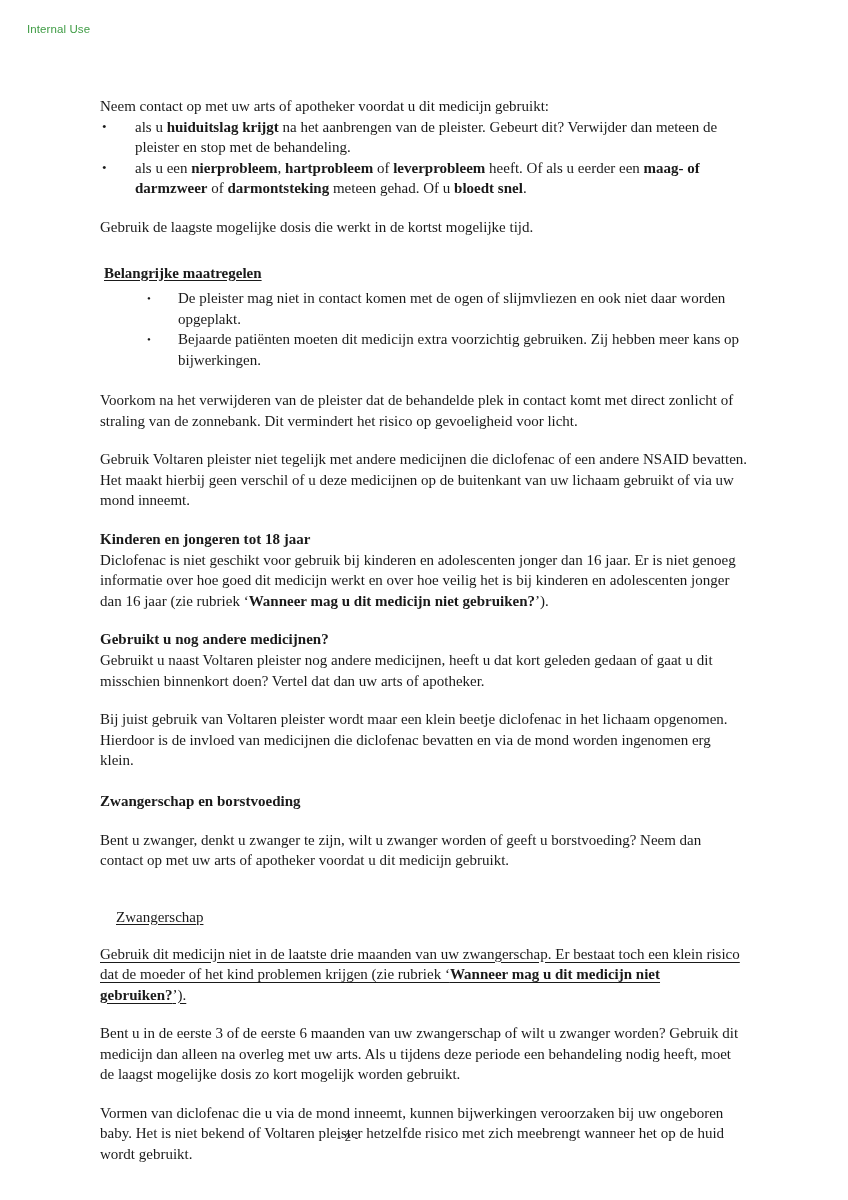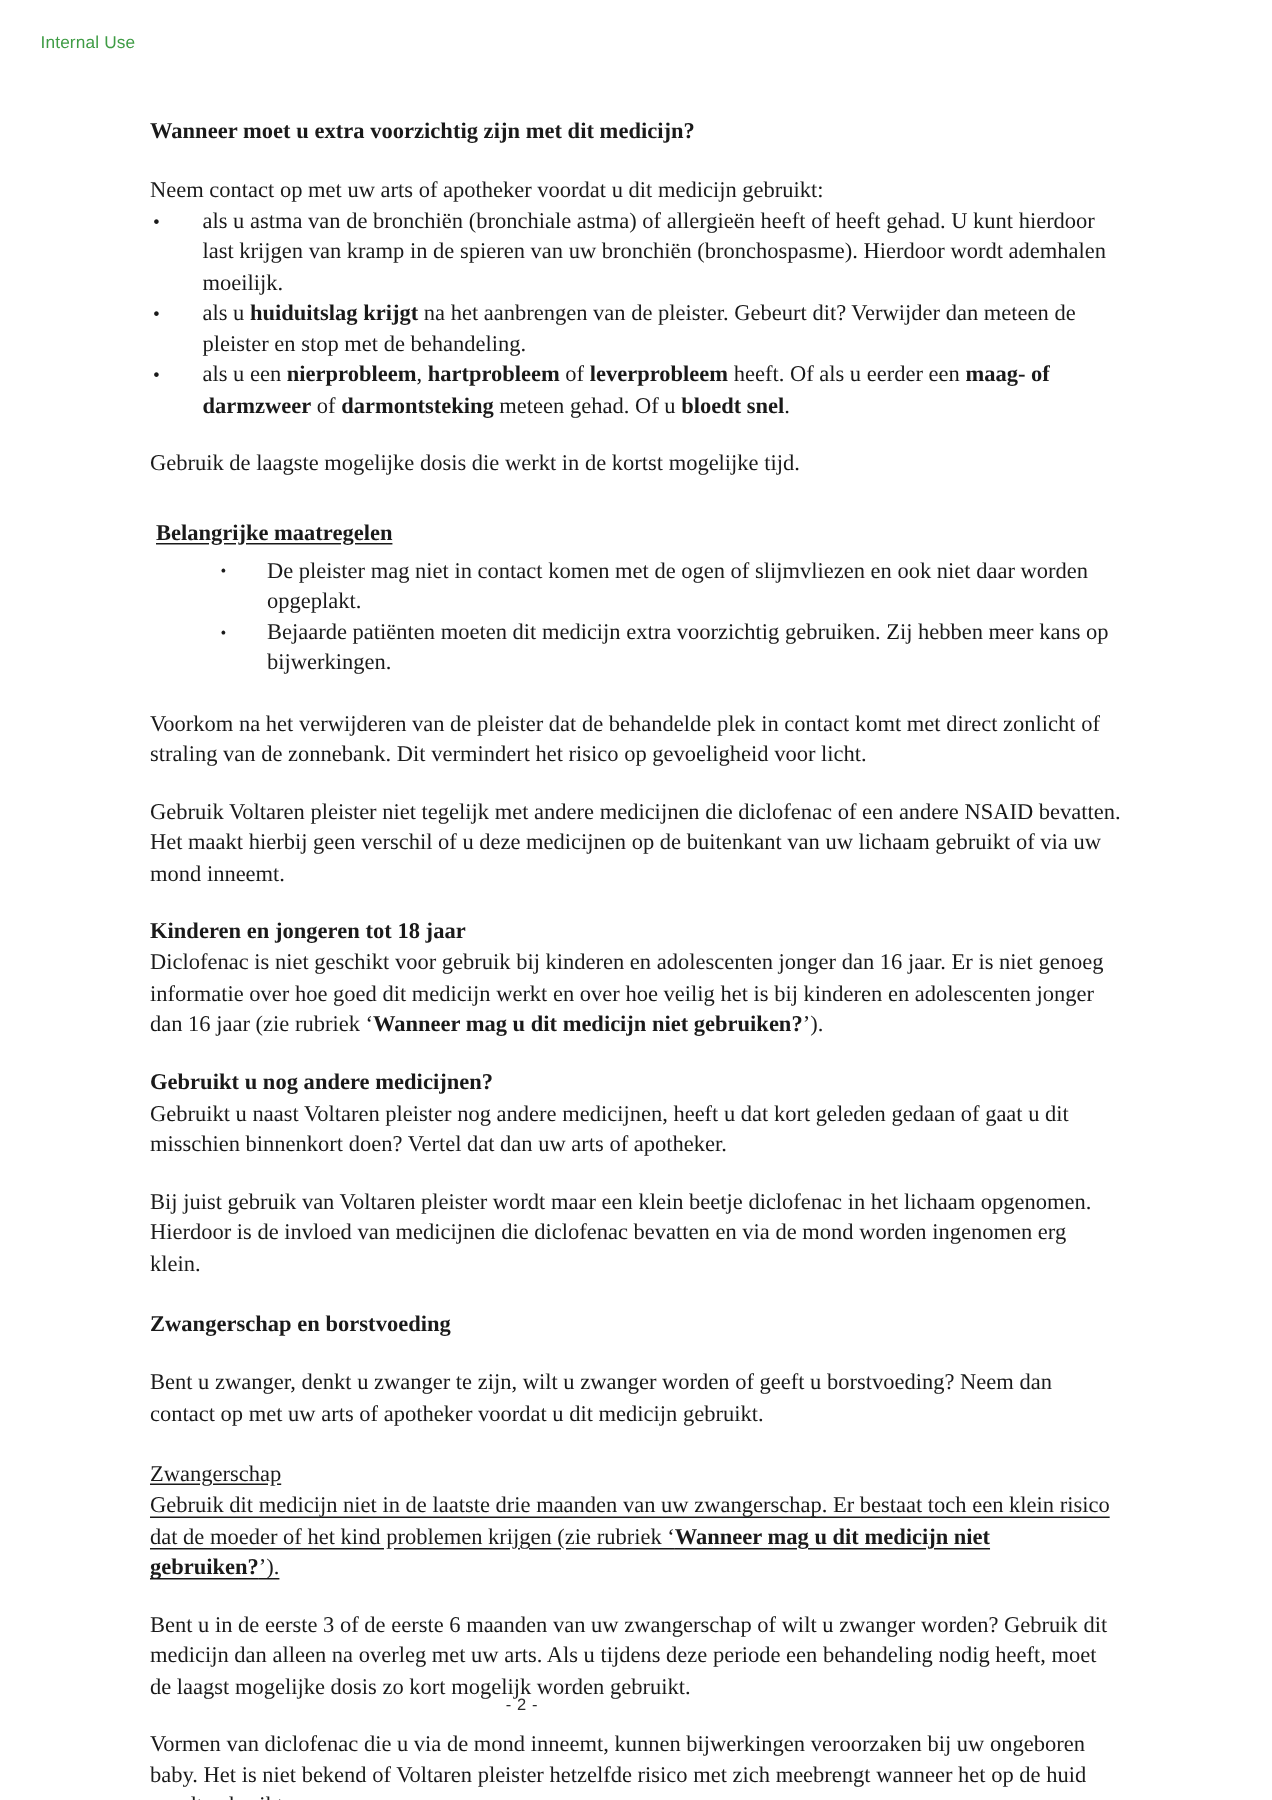--- a/index.html
+++ b/index.html
@@ -146,30 +146,26 @@
 </style>
 </head>
 <body>
 
 <div class="page">
 
   <div class="classification-banner" style="color: rgb(63, 156, 69);">Internal Use</div>
 
   <div class="content">
 
-    <h2 class="h-bold">Wanneer moet u extra voorzichtig zijn met dit medicijn?</h2>
 
     <div class="spacer-md"></div>
 
     <p class="para">Neem contact op met uw arts of apotheker voordat u dit medicijn gebruikt:</p>
 
     <ul class="bullets level-a">
-      <li>
-        <span>als u astma van de bronchiën (bronchiale astma) of allergieën heeft of heeft gehad. U kunt hierdoor last krijgen van kramp in de spieren van uw bronchiën (bronchospasme). Hierdoor wordt ademhalen moeilijk.</span>
-      </li>
       <li>
         <span>als u </span><b>huiduitslag krijgt</b><span> na het aanbrengen van de pleister. Gebeurt dit? Verwijder dan meteen de pleister en stop met de behandeling.</span>
       </li>
       <li>
         <span>als u een </span><b>nierprobleem</b><span>, </span><b>hartprobleem</b><span> of </span><b>leverprobleem</b><span> heeft. Of als u eerder een </span><b>maag- of darmzweer</b><span> of </span><b>darmontsteking</b><span> meteen gehad. Of u </span><b>bloedt snel</b><span>.</span>
       </li>
     </ul>
 
     <div class="spacer-md"></div>
 
@@ -217,21 +213,21 @@
     <div class="spacer-lg"></div>
 
     <h3 class="h-bold">Zwangerschap en borstvoeding</h3>
 
     <div class="spacer-md"></div>
 
     <p class="para">Bent u zwanger, denkt u zwanger te zijn, wilt u zwanger worden of geeft u borstvoeding? Neem dan contact op met uw arts of apotheker voordat u dit medicijn gebruikt.</p>
 
     <div class="spacer-md"></div>
 
-    <h3 style="margin:0;">
+    <h3 style="margin:16px;">
       <span class="h-underline-plain">Zwangerschap</span>
     </h3>
 
     <p class="para underlined"><span>Gebruik dit medicijn niet in de laatste drie maanden van uw zwangerschap. Er bestaat toch een klein risico dat de moeder of het kind problemen krijgen (zie rubriek ‘</span><b>Wanneer mag u dit medicijn niet gebruiken?</b><span>’).</span></p>
 
     <div class="spacer-md"></div>
 
     <p class="para">Bent u in de eerste 3 of de eerste 6 maanden van uw zwangerschap of wilt u zwanger worden? Gebruik dit medicijn dan alleen na overleg met uw arts. Als u tijdens deze periode een behandeling nodig heeft, moet de laagst mogelijke dosis zo kort mogelijk worden gebruikt.</p>
 
     <div class="spacer-md"></div>

